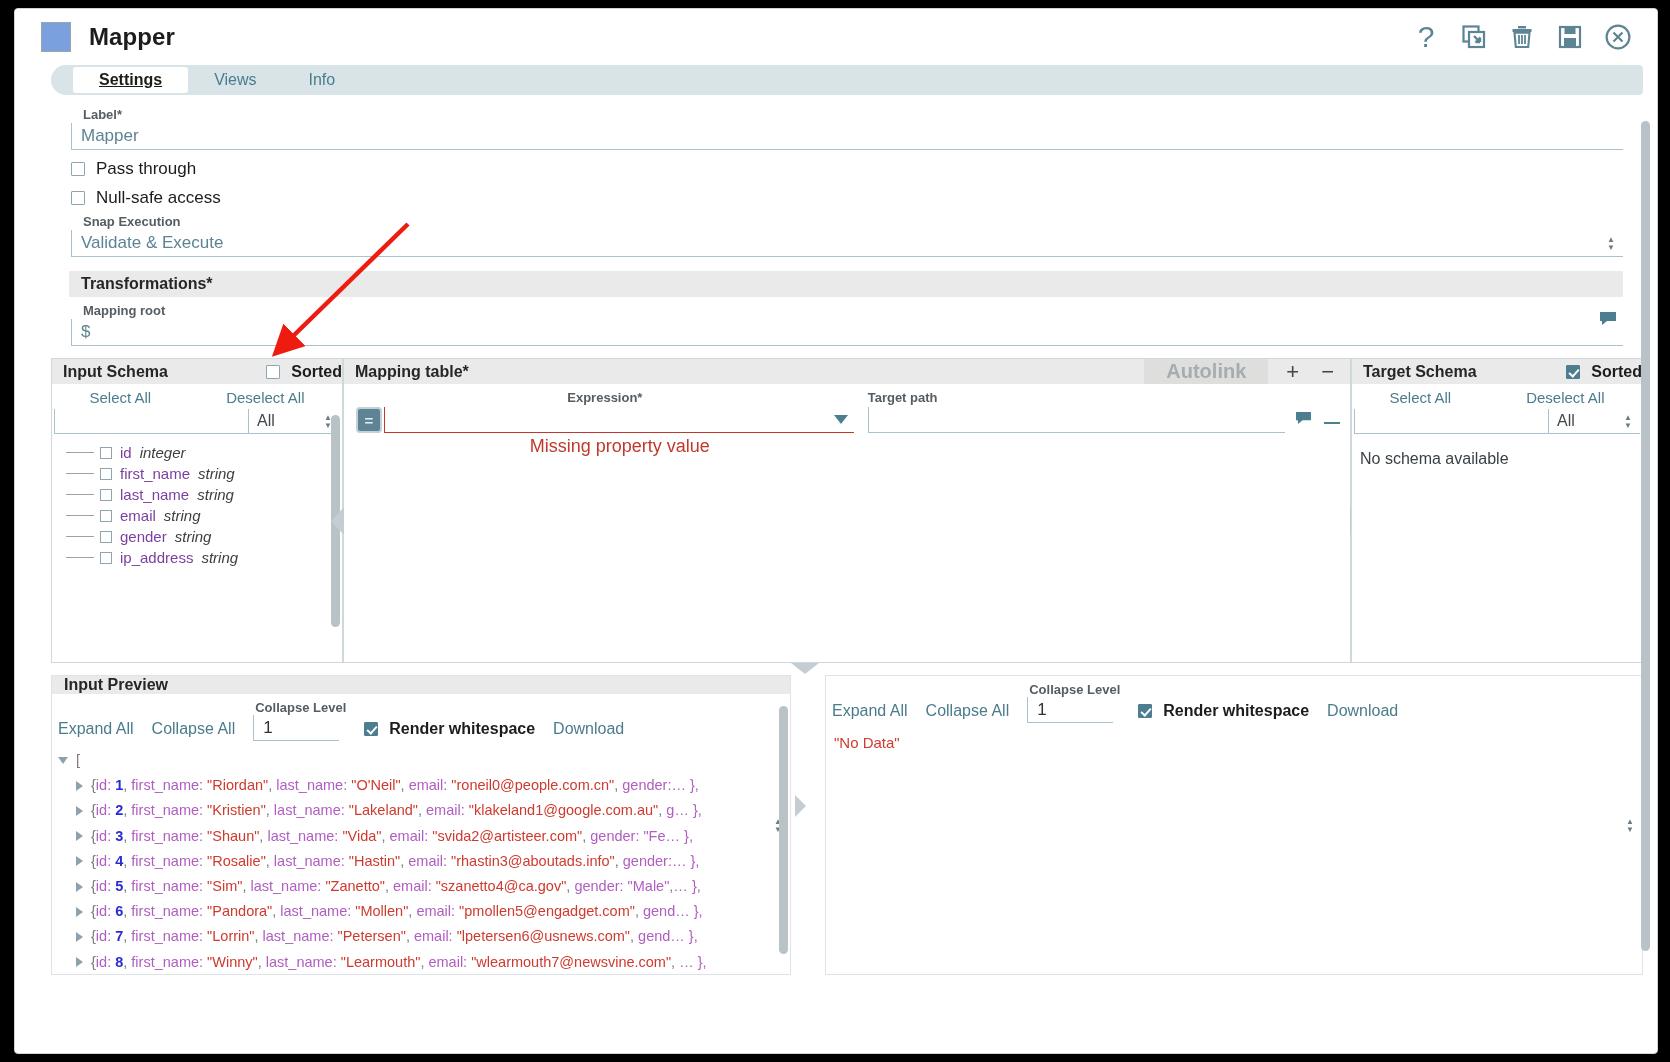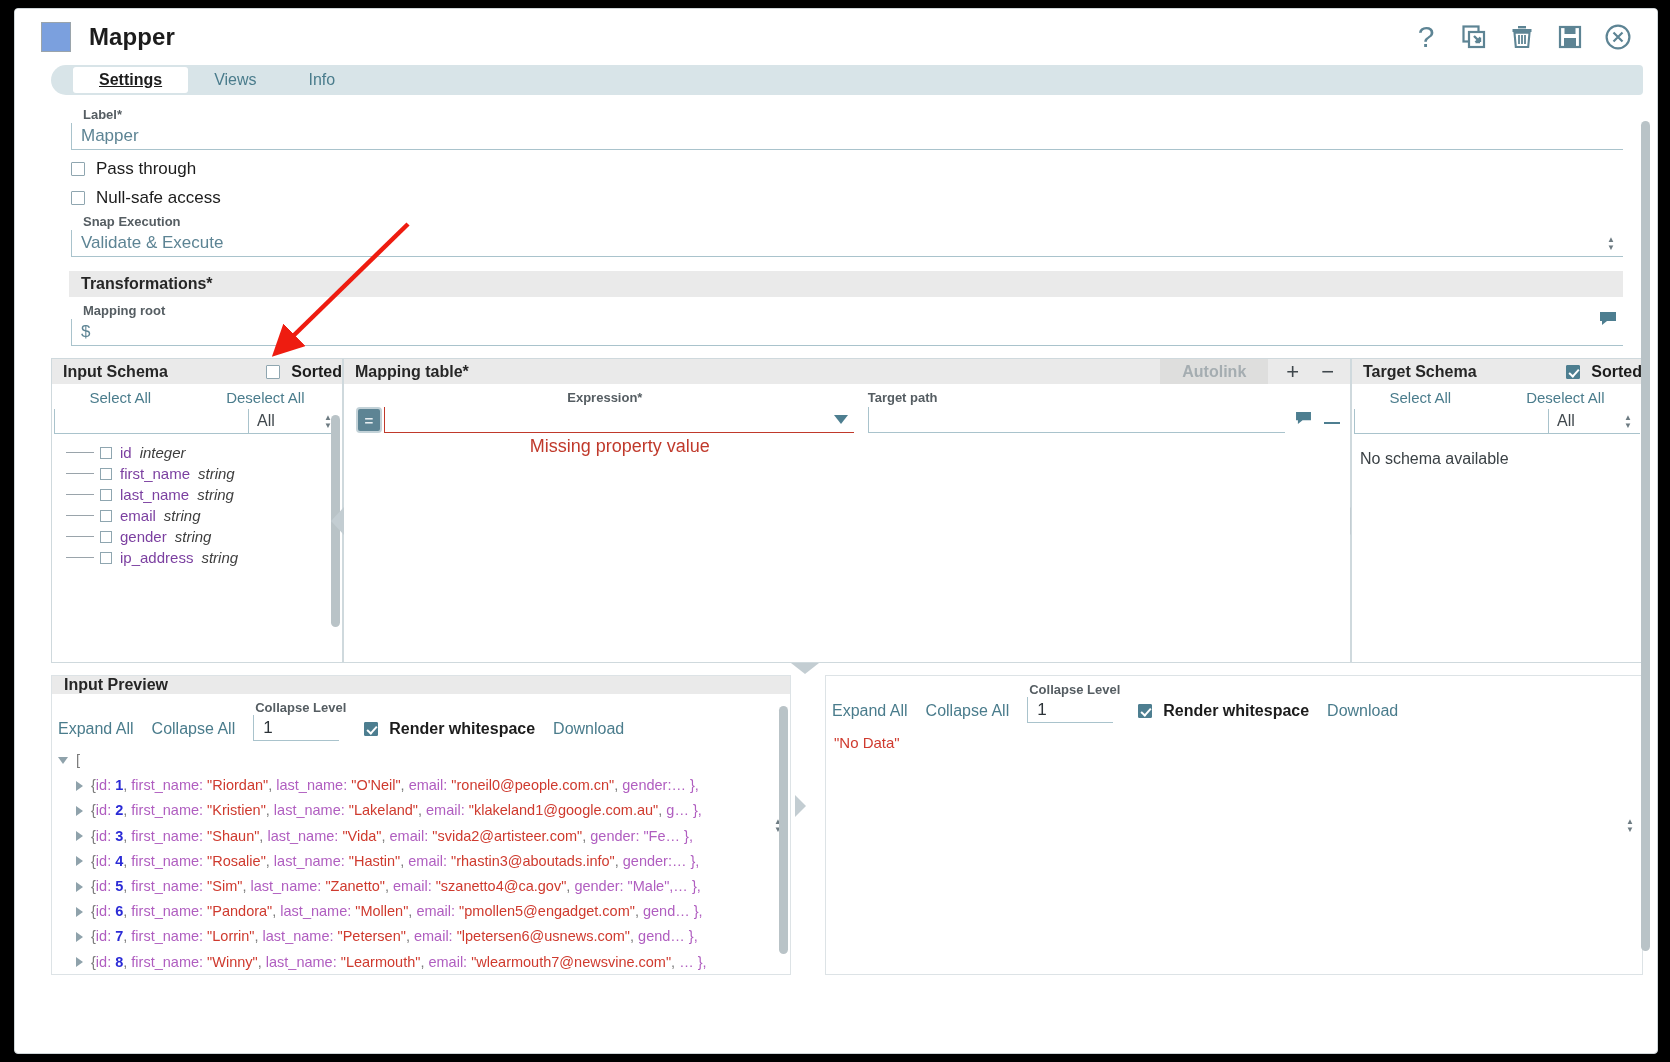--- a/index.html
+++ b/index.html
@@ -219,21 +219,21 @@
   
   .map-hdr {
     height: 25px; background: #eaeaea;
     display: flex; align-items: center; justify-content: space-between;
     padding-left: 11px;
     font-size: 16px; font-weight: bold; color: #262626;
   }
   .map-hdr-right { display: flex; align-items: stretch; height: 100%; }
   .autolink {
     display: flex; align-items: center; padding: 0 22px;
-    background: #dededd; color: #a5adb1; font-size: 16px; font-weight: bold;
+    background: #dededd; color: #a5adb1; font-size: 20px; font-weight: bold;
   }
   .plusminus {
     display: flex; align-items: center; gap: 22px;
     padding: 0 16px 0 18px;
     background: #eaeaea; color: #40484d; font-size: 22px; font-weight: normal;
   }
   .maprow { display: flex; padding: 6px 10px 0 12px; }
   .mapcol-expr { flex: 1 1 52%; padding-right: 14px; text-align: center; }
   .mapcol-targ { flex: 1 1 48%; }
   .collabel { font-size: 13px; font-weight: bold; color: #555d62; margin-bottom: 2px; }

